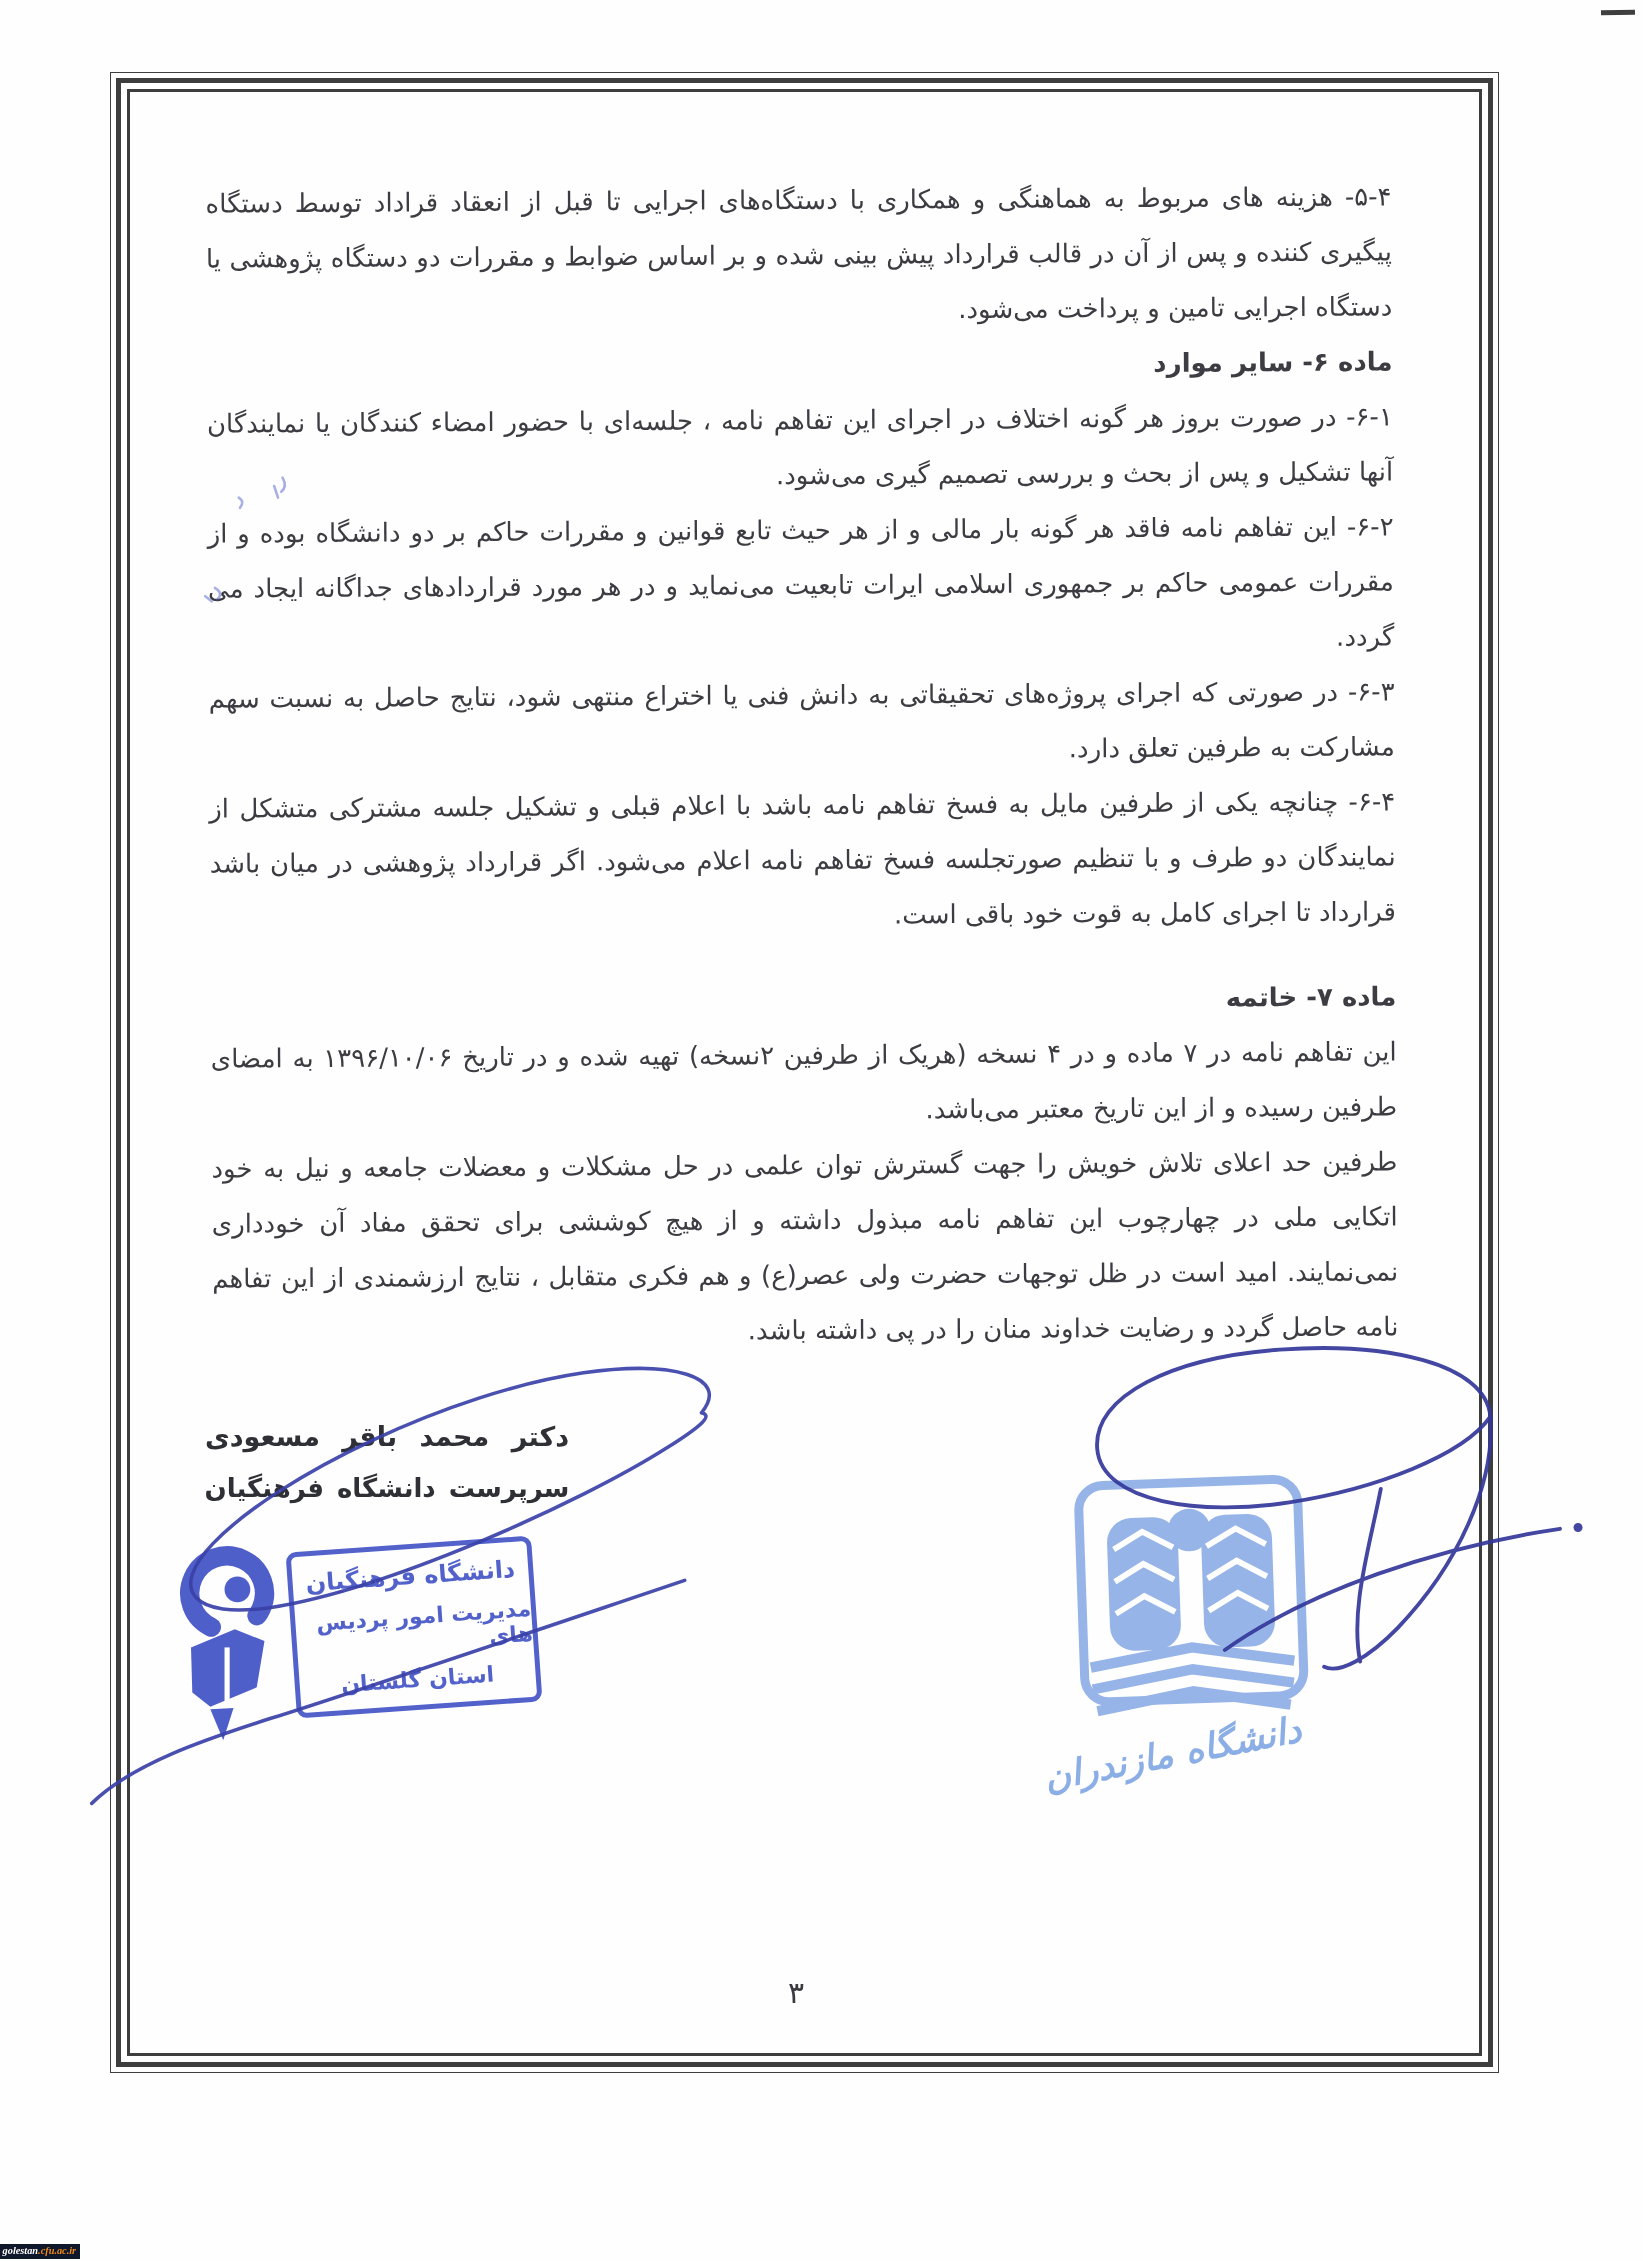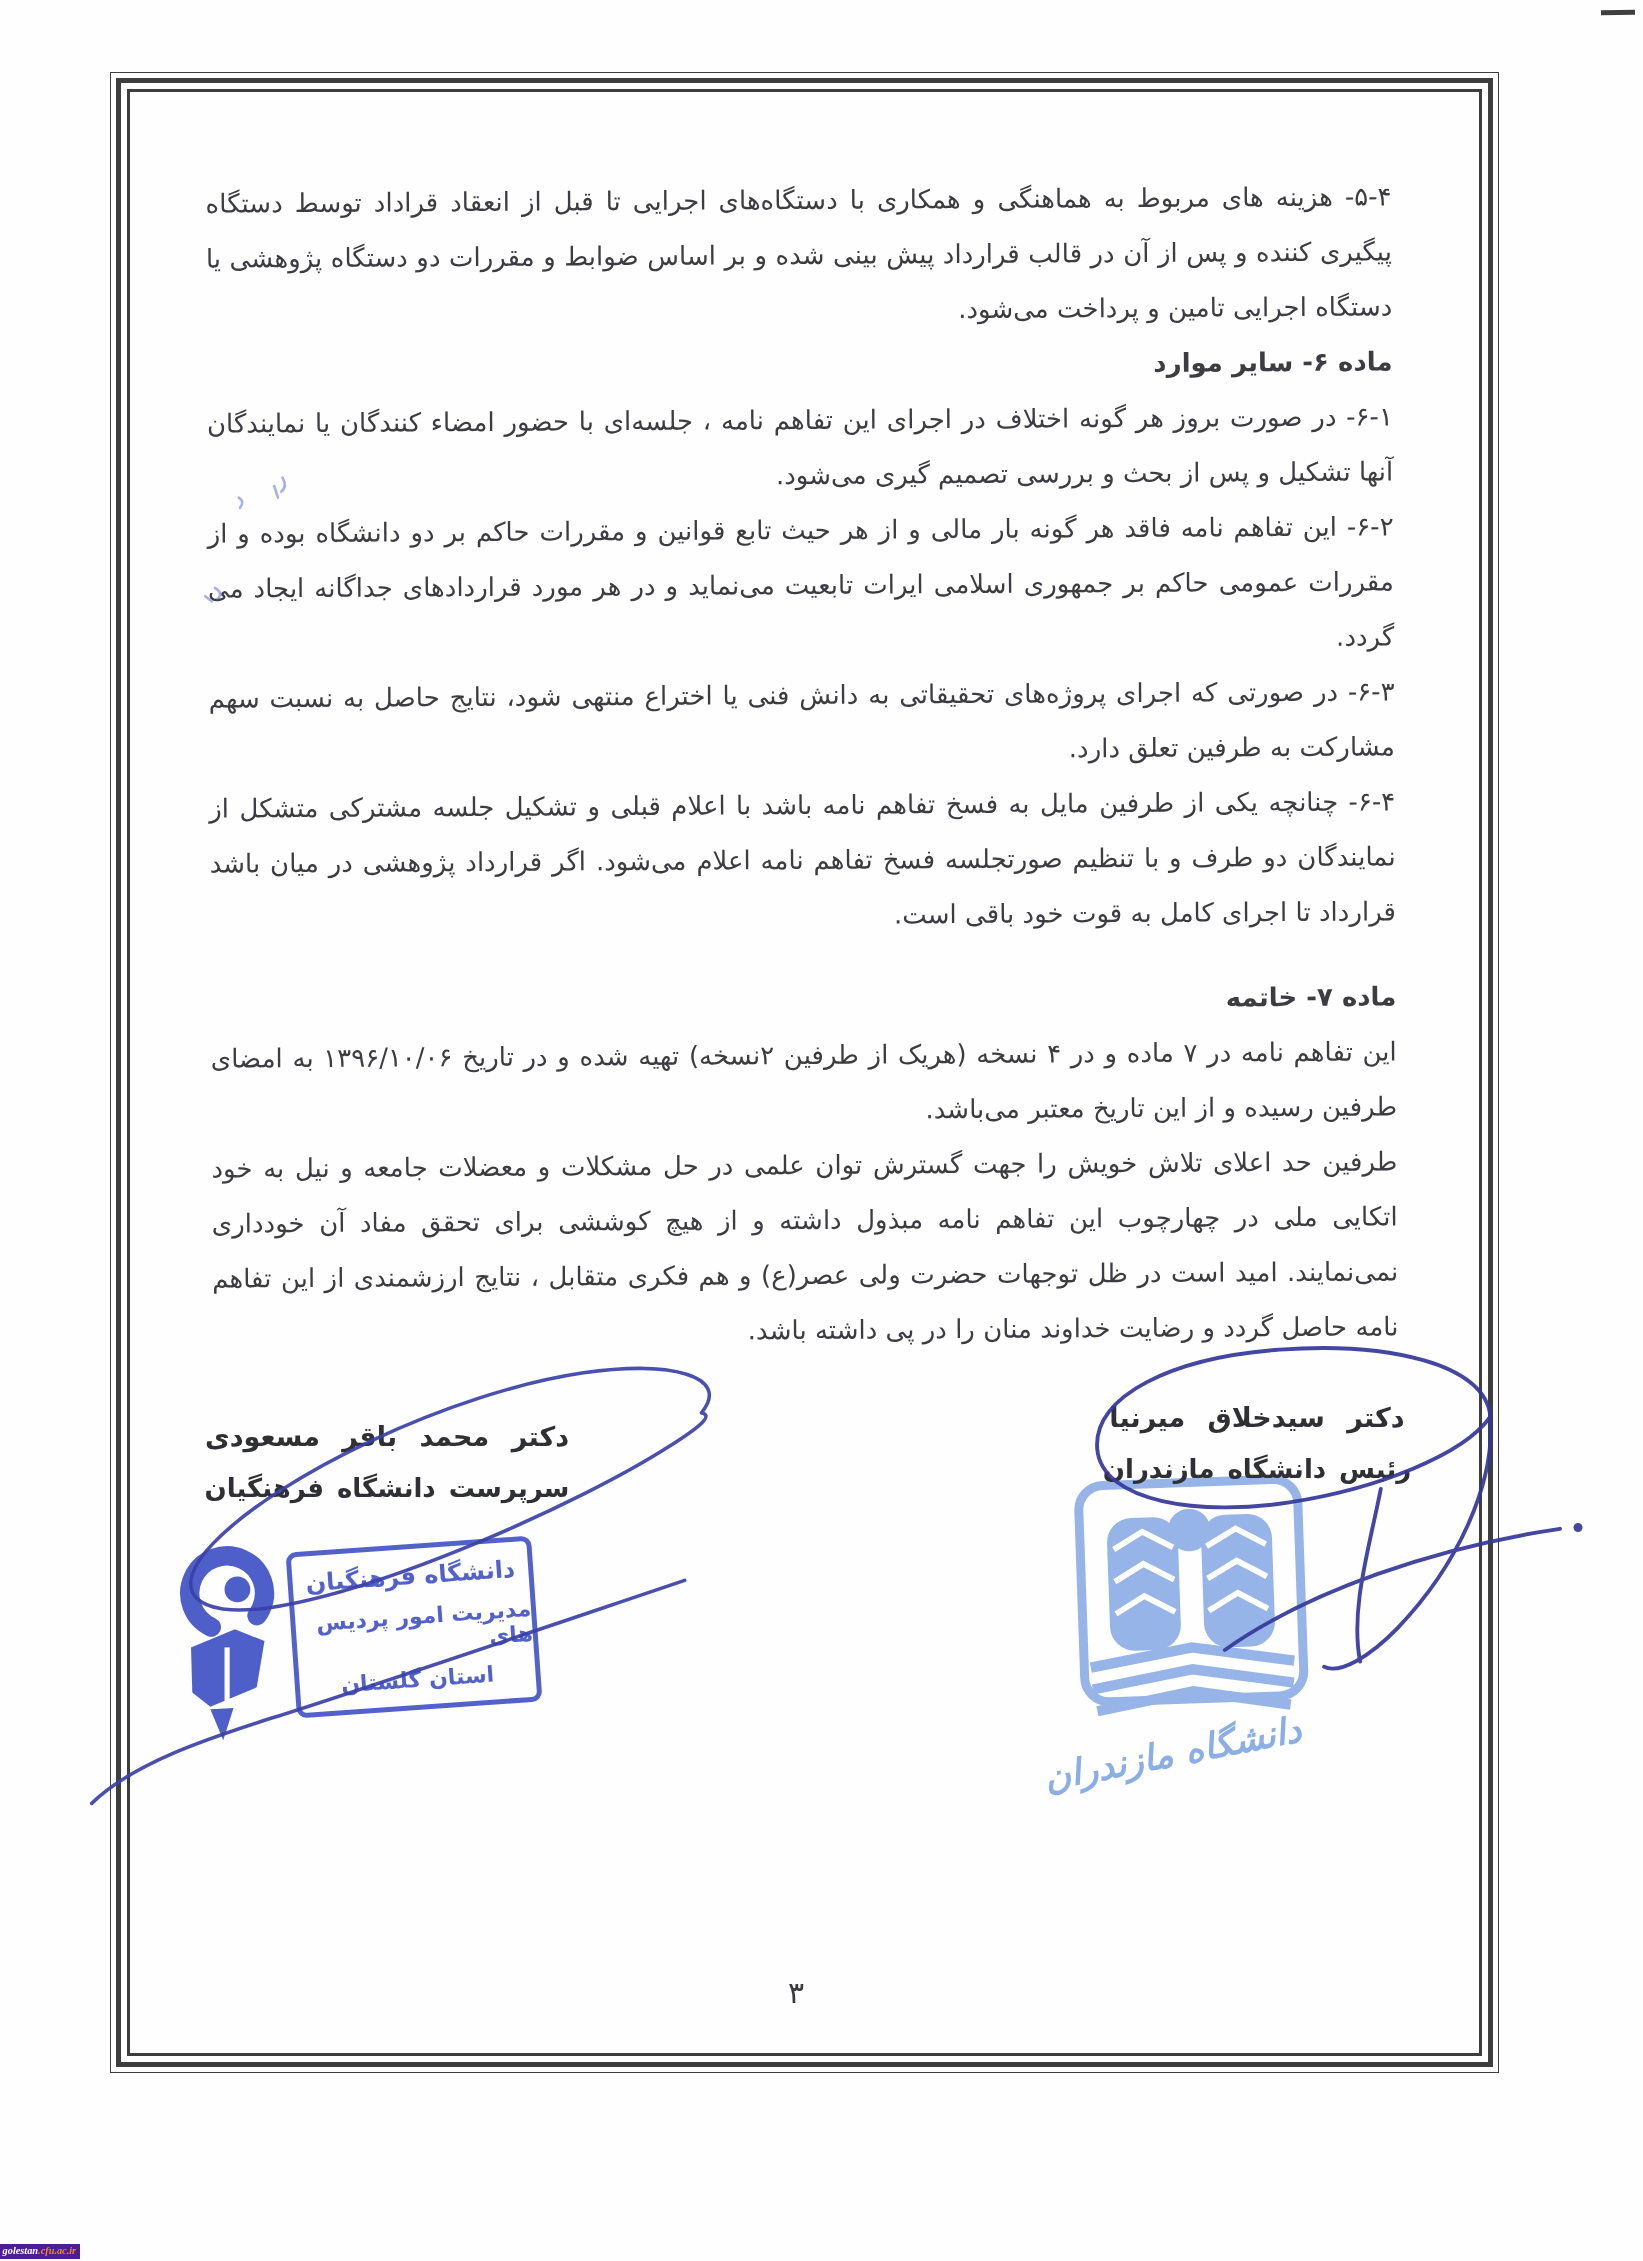--- a/index.html
+++ b/index.html
@@ -34,21 +34,21 @@
   .stampF .l1{font-size:24px;}
   .stampF .l2{font-size:22px;}
   .stampF .l3{font-size:22px;letter-spacing:5.8px;}
   .stampM-script{position:absolute;left:1024px;top:1733px;width:297px;z-index:1;
           direction:rtl;text-align:center;color:#7ba3e2;font-size:36px;font-style:italic;
           font-weight:bold;transform:rotate(-11deg);opacity:.88;}
   
   .pagenum{position:absolute;left:788px;top:1975px;font-size:30px;color:#3a3a40;z-index:2;}
   .corner-dash{position:absolute;left:1601px;top:9.7px;width:34px;height:5.2px;background:#3f3f3f;
           transform:rotate(-1deg);z-index:2;}
-  .watermark{position:absolute;left:0;top:2244px;background:#4c1d95;color:#ffffff;
+  .watermark{position:absolute;left:0;top:2244px;background:#0f172a;color:#ffffff;
           font-family:"Liberation Serif",serif;font-style:italic;font-weight:bold;
           font-size:10.3px;padding:1.3px 3.9px 2.6px 2.6px;z-index:4;white-space:nowrap;}
   .watermark .suffix{color:#ef8a1b;}
 </style>
 </head>
 <body>
 
 <div id="page">
 
   <div class="frame">
@@ -105,24 +105,20 @@
     <p class="h-article">ماده ۶- سایر موارد</p>
     <p class="para">۶-۱- در صورت بروز هر گونه اختلاف در اجرای این تفاهم نامه ، جلسه‌ای با حضور امضاء کنندگان یا نمایندگان آنها تشکیل و پس از بحث و بررسی تصمیم گیری می‌شود.</p>
     <p class="para">۶-۲- این تفاهم نامه فاقد هر گونه بار مالی و از هر حیث تابع قوانین و مقررات حاکم بر دو دانشگاه بوده و از مقررات عمومی حاکم بر جمهوری اسلامی ایرات تابعیت می‌نماید و در هر مورد قراردادهای جداگانه ایجاد می گردد.</p>
     <p class="para">۶-۳- در صورتی که اجرای پروژه‌های تحقیقاتی به دانش فنی یا اختراع منتهی شود، نتایج حاصل به نسبت سهم مشارکت به طرفین تعلق دارد.</p>
     <p class="para">۶-۴- چنانچه یکی از طرفین مایل به فسخ تفاهم نامه باشد با اعلام قبلی و تشکیل جلسه مشترکی متشکل از نمایندگان دو طرف و با تنظیم صورتجلسه فسخ تفاهم نامه اعلام می‌شود. اگر قرارداد پژوهشی در میان باشد قرارداد تا اجرای کامل به قوت خود باقی است.</p>
     <p class="h-article gap">ماده ۷- خاتمه</p>
     <p class="para">این تفاهم نامه در ۷ ماده و در ۴ نسخه (هریک از طرفین ۲نسخه) تهیه شده و در تاریخ ۱۳۹۶/۱۰/۰۶ به امضای طرفین رسیده و از این تاریخ معتبر می‌باشد.</p>
     <p class="para">طرفین حد اعلای تلاش خویش را جهت گسترش توان علمی در حل مشکلات و معضلات جامعه و نیل به خود اتکایی ملی در چهارچوب این تفاهم نامه مبذول داشته و از هیچ کوششی برای تحقق مفاد آن خودداری نمی‌نمایند. امید است در ظل توجهات حضرت ولی عصر(ع) و هم فکری متقابل ، نتایج ارزشمندی از این تفاهم نامه حاصل گردد و رضایت خداوند منان را در پی داشته باشد.</p>
   </div>
 
-  <div class="sigblock sig-right">
-    <div class="name">دکتر سیدخلاق میرنیا</div>
-    <div class="role">رئیس دانشگاه مازندران</div>
-  </div>
   <div class="sigblock sig-left">
     <div class="name">دکتر محمد باقر مسعودی</div>
     <div class="role">سرپرست دانشگاه فرهنگیان</div>
   </div>
 
   <svg class="pensvg" width="1644" height="2261" viewBox="0 0 2550 3508">
 
     <g fill="none" stroke="#34389a" stroke-width="6" stroke-linecap="round" opacity="0.92">
       <path d="M 2312,2198 C 2305,2115 2150,2082 1985,2094 C 1820,2106 1695,2165 1702,2248 C 1709,2332 1865,2352 2000,2331 C 2135,2310 2270,2258 2312,2198"></path>
       <path d="M 2312,2198 C 2320,2300 2262,2428 2168,2526 C 2124,2571 2078,2598 2054,2586"></path>

